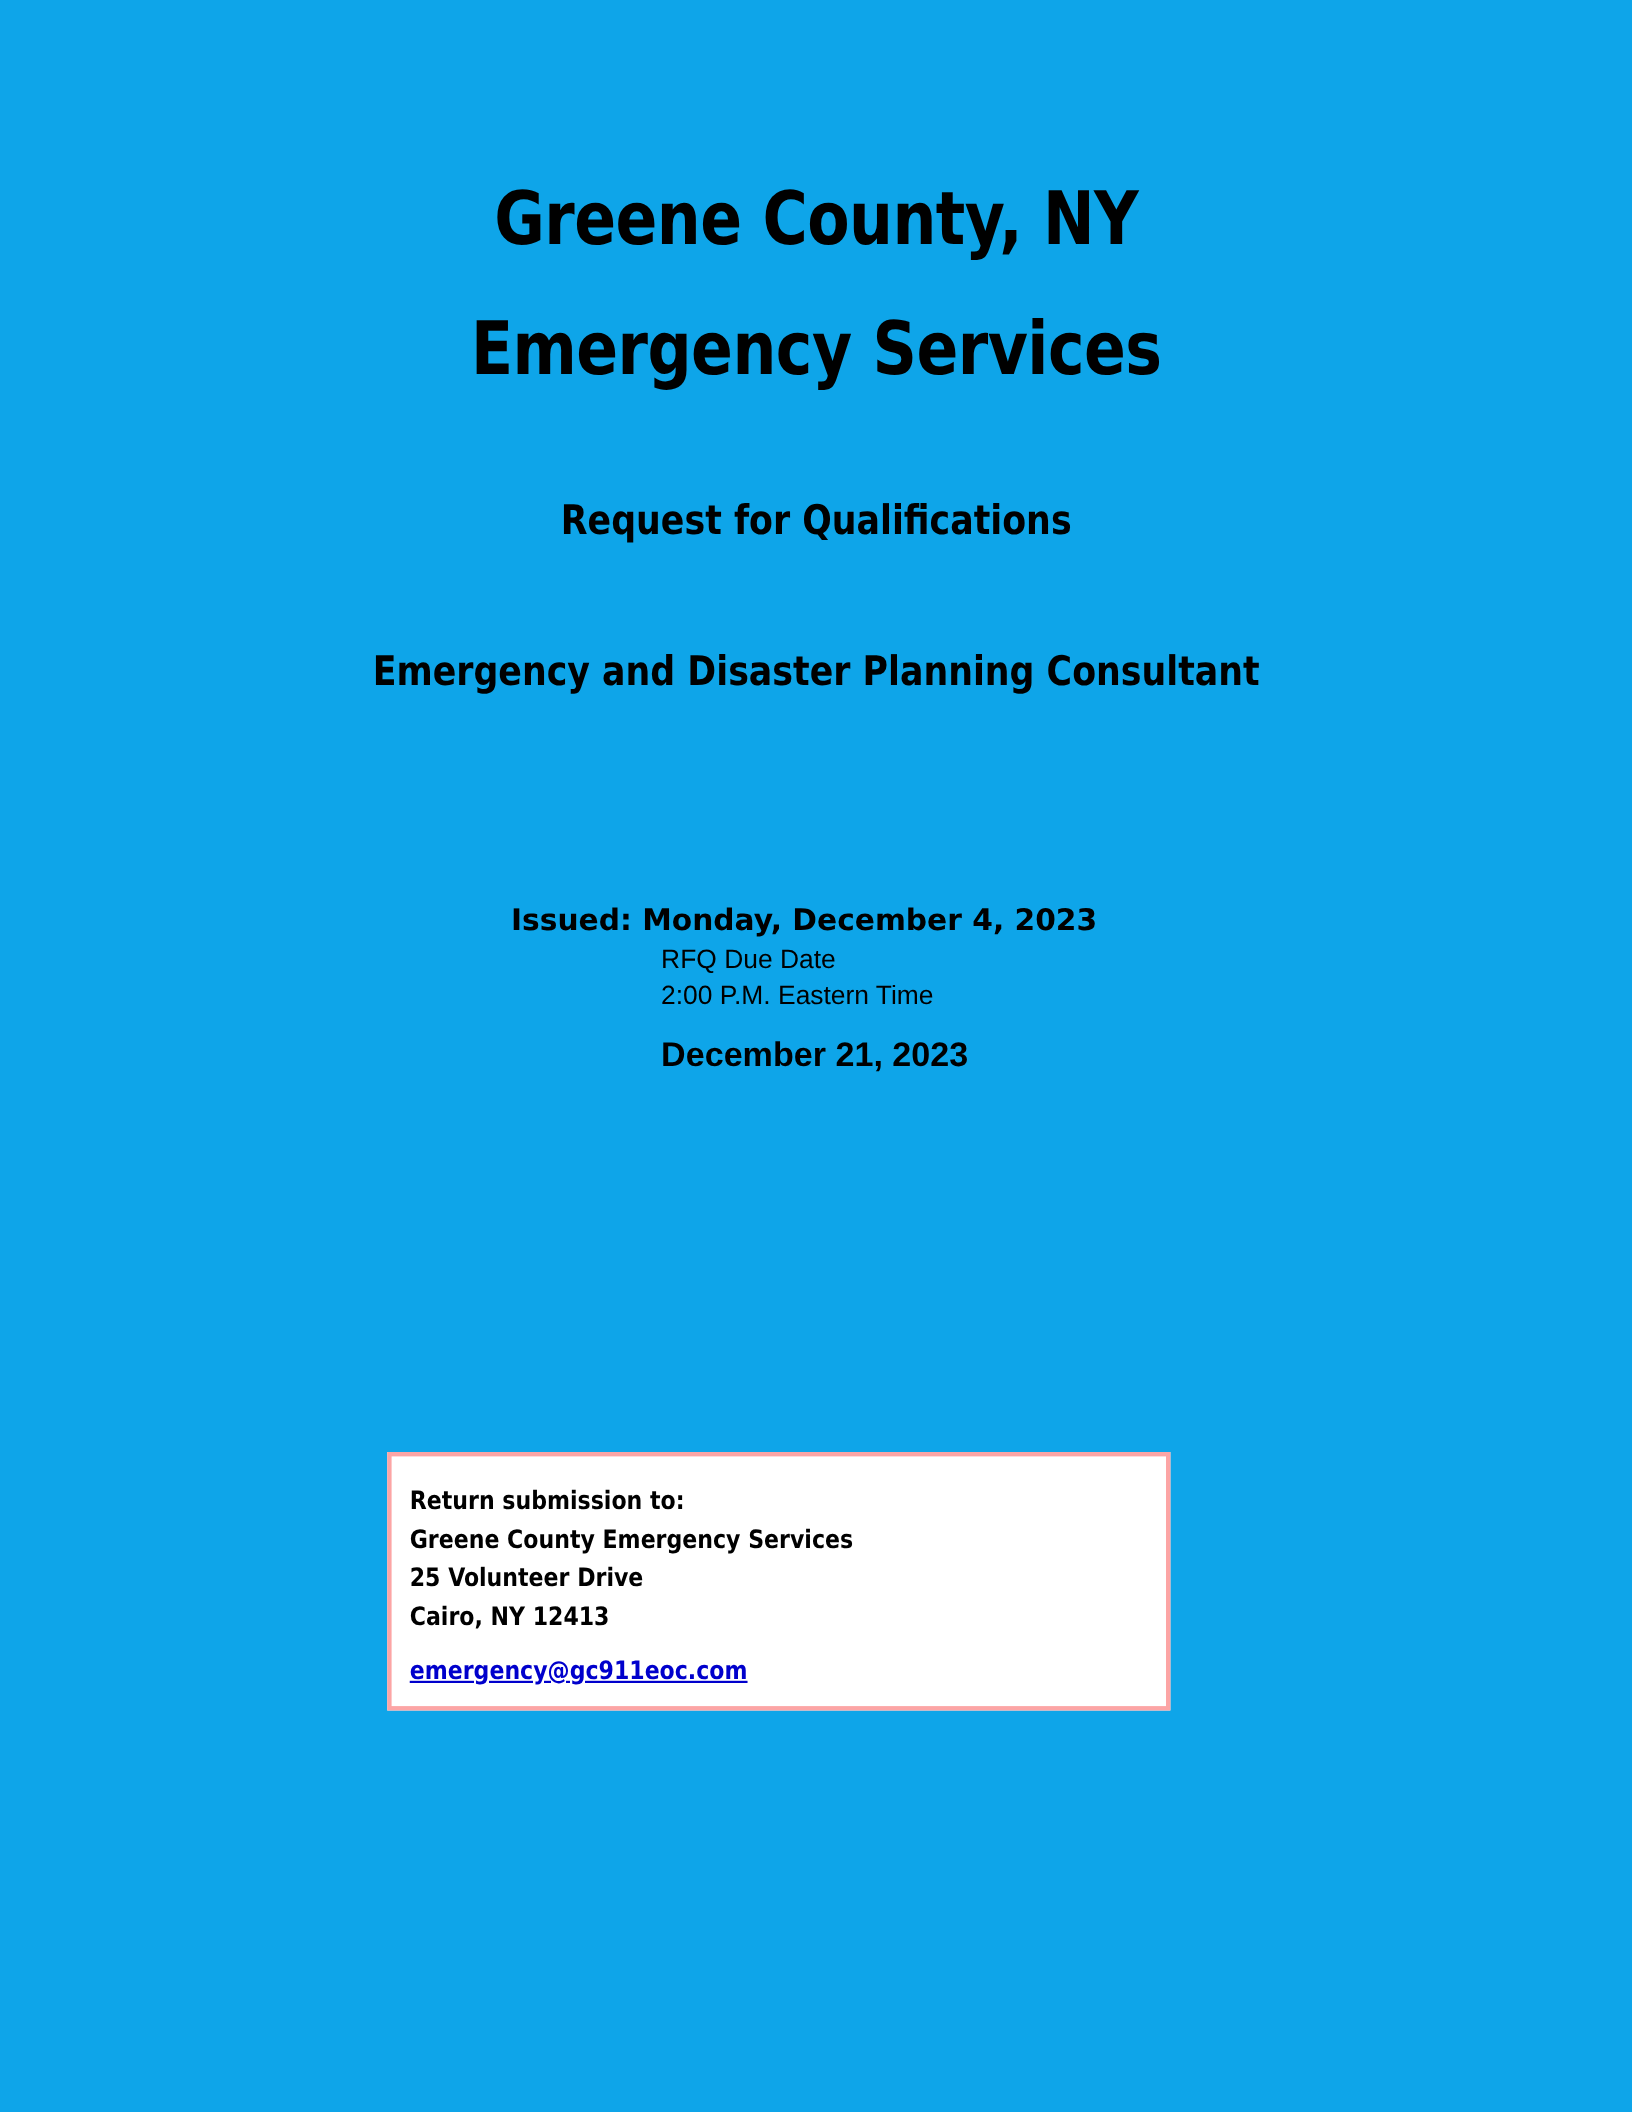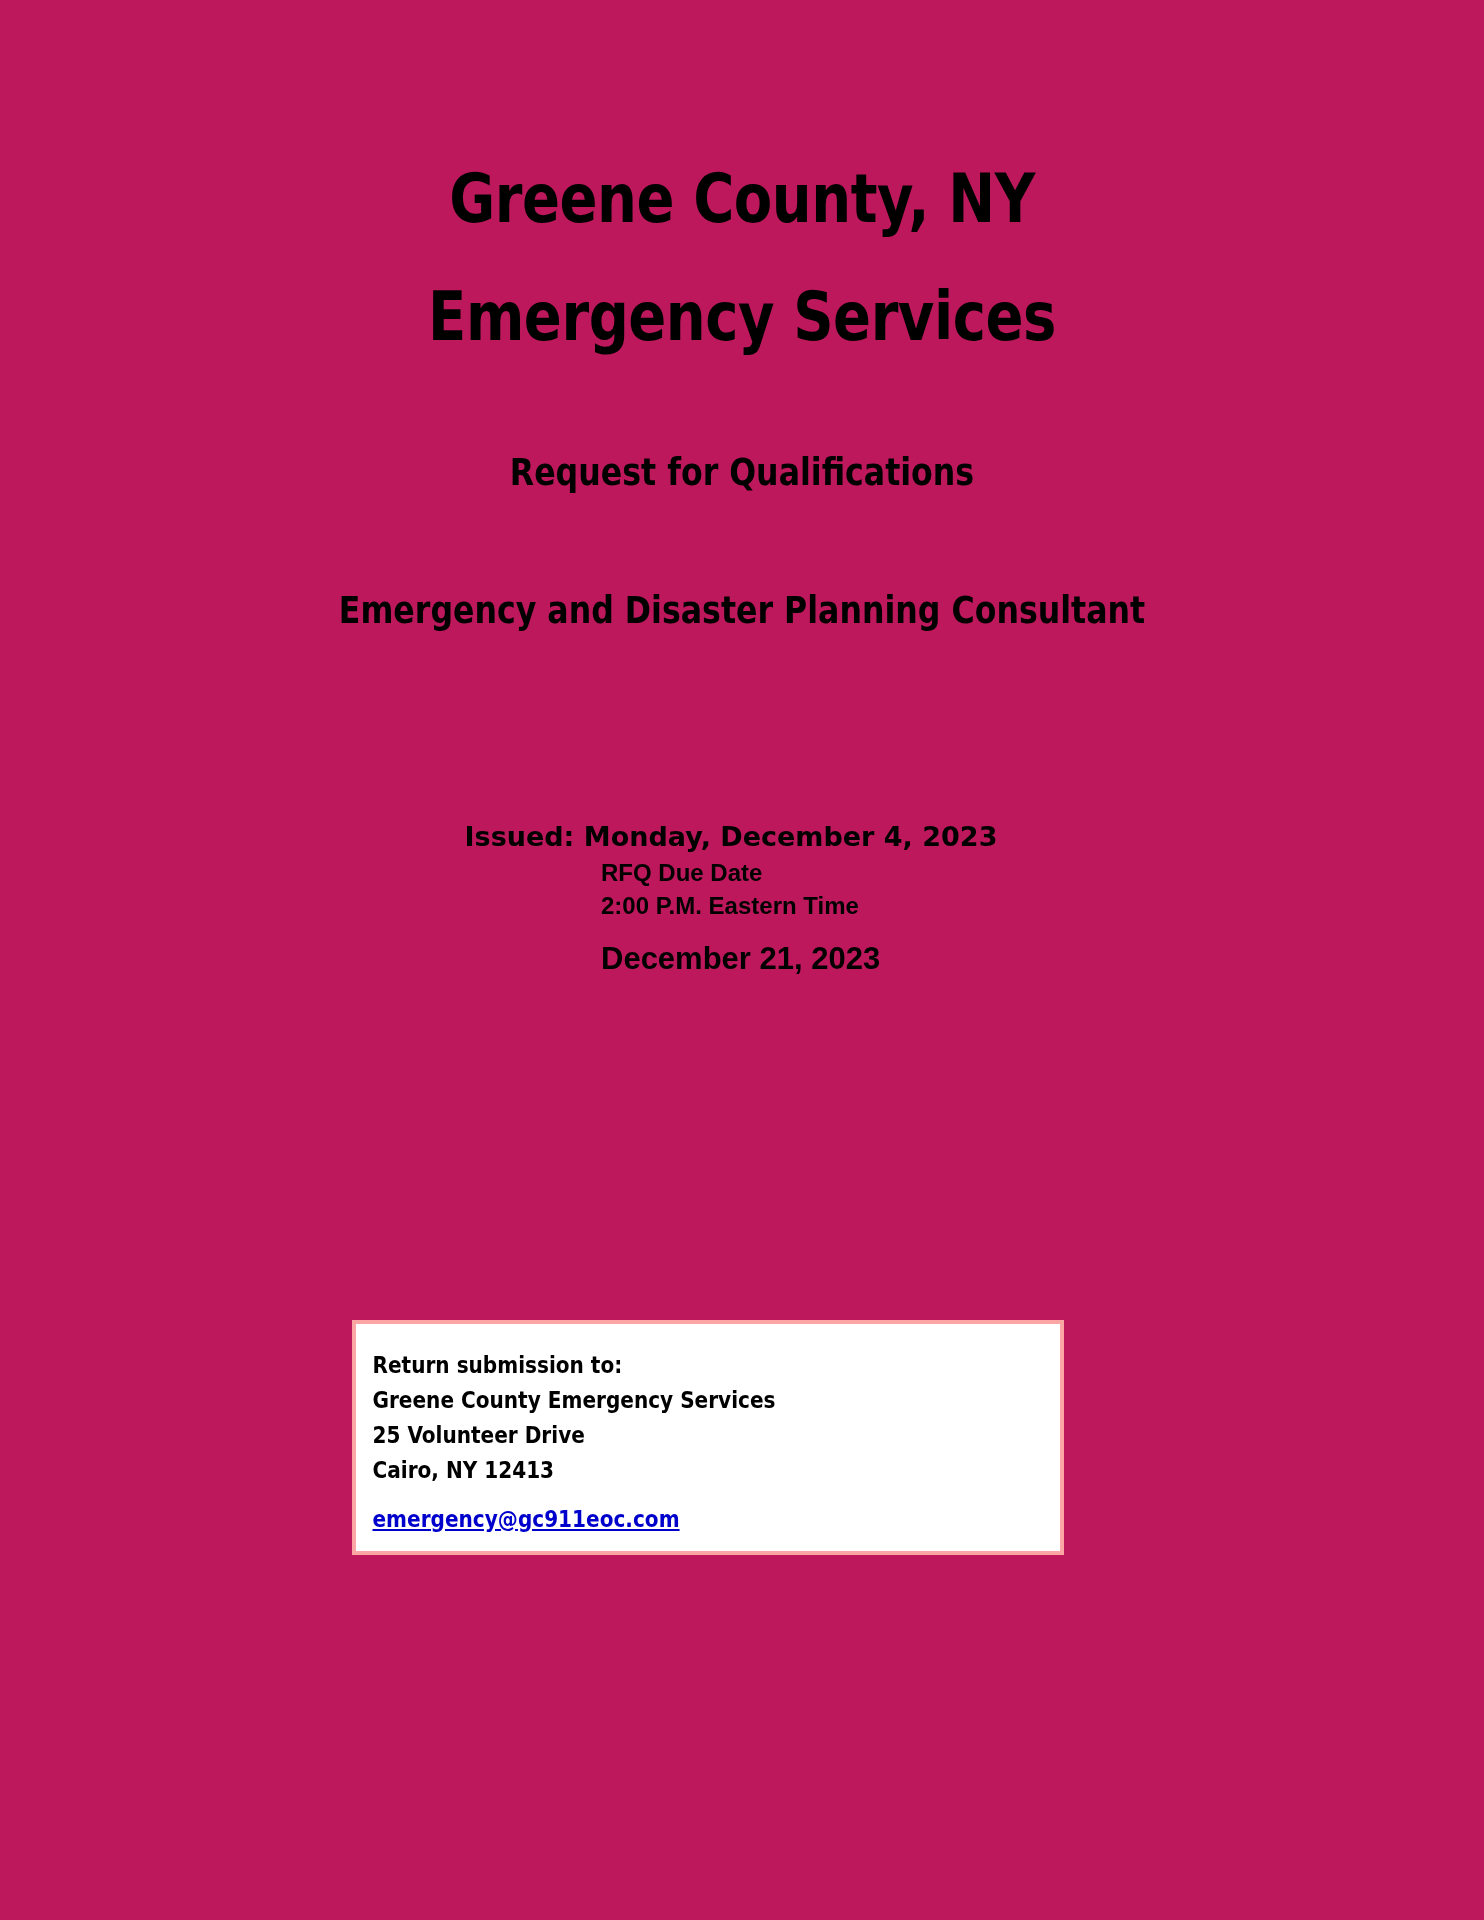--- a/index.html
+++ b/index.html
@@ -13,21 +13,21 @@
     height: 1920px;
     position: relative;
     font-family: "Liberation Sans", sans-serif;
     color: #000000;
     overflow: hidden;
   }
 
   .page {
     position: absolute;
     inset: 0;
-    background: #be185d;
+    background: #0ea5e9;
   }
 
   
   .title-block {
     position: absolute;
     left: 0;
     right: 0;
     top: 140px;
     text-align: center;
   }
@@ -78,21 +78,21 @@
     text-align: center;
     font-family: "DejaVu Sans", sans-serif;
     font-weight: 700;
     font-size: 27px;
     line-height: 38px;
     padding-right: 22px;
   }
   .date-sub {
     margin-left: 601px;
     font-family: "Liberation Sans", sans-serif;
-    font-weight: 700;
+    font-weight: 400;
     font-size: 24px;
     line-height: 33px;
   }
   .date-due {
     margin-left: 601px;
     font-family: "Liberation Sans", sans-serif;
     font-weight: 700;
     font-size: 31px;
     line-height: 42px;
     margin-top: 16px;

